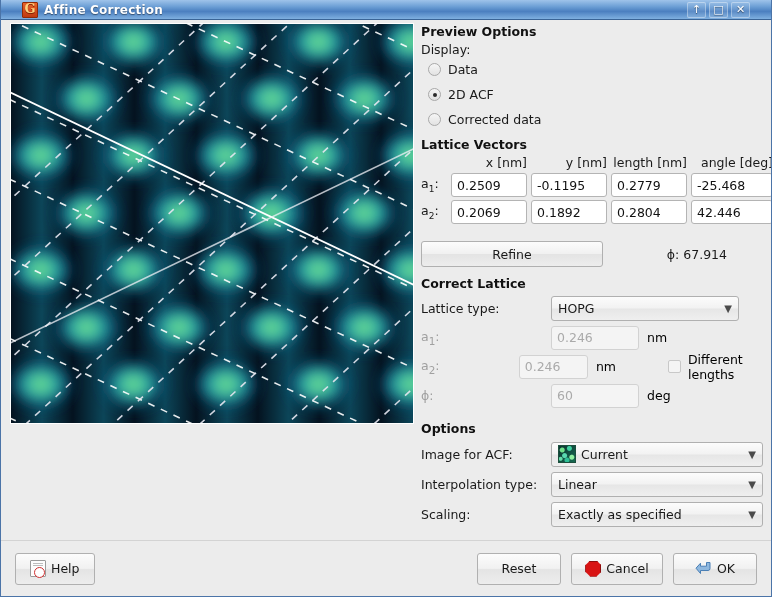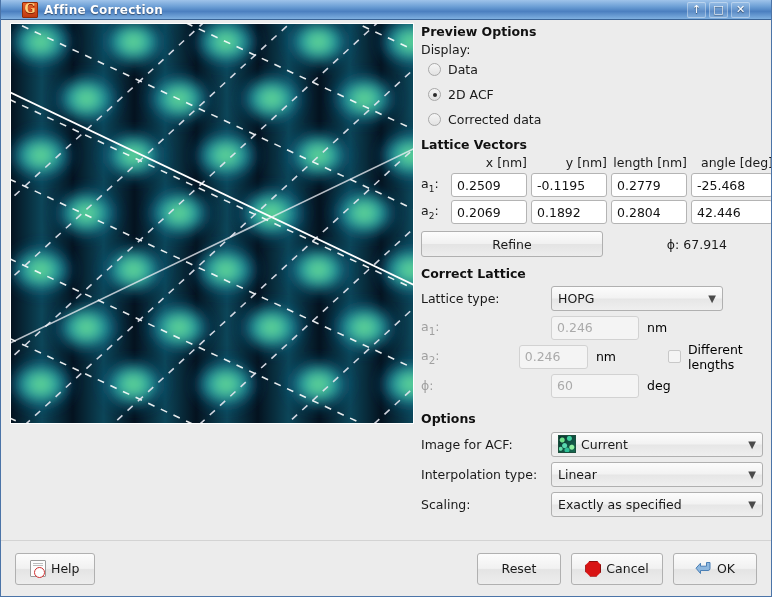--- a/index.html
+++ b/index.html
@@ -165,21 +165,21 @@
     display: flex; align-items: center;
     padding: 0 5px;
     font-size: 12.5px;
     color: #111;
     overflow: hidden;
     white-space: nowrap;
   }
 
   .refine-row {
     display: flex; align-items: center;
-    margin-top: 7px;
+    margin-top: 17px;
   }
   .btn {
     background: linear-gradient(to bottom, #fcfcfc 0%, #f1f1f1 48%, #e4e4e4 52%, #ededed 100%);
     border: 1px solid #b0b0b0;
     border-radius: 3px;
     font-size: 12.5px;
     color: #1a1a1a;
     display: flex; align-items: center; justify-content: center;
     height: 26px;
     gap: 5px;
@@ -462,21 +462,21 @@
 
       <div class="refine-row">
         <span class="btn btn-refine">Refine</span>
         <span class="phi-val">ϕ: 67.914</span>
       </div>
 
       <div class="section-title" style="margin-top:9px">Correct Lattice</div>
 
       <div class="cl-row">
         <span class="cl-label">Lattice type:</span>
-        <span class="combo" style="width:172px">
+        <span class="combo" style="width:188px">
           <span>HOPG</span>
           <span class="arrow">▼</span>
         </span>
       </div>
 
       <div class="cl-row">
         <span class="cl-label dim"><span>a</span><sub>1</sub>:</span>
         <span class="tfield dim" style="width:88px">0.246</span>
         <span class="unit dim">nm</span>
       </div>

